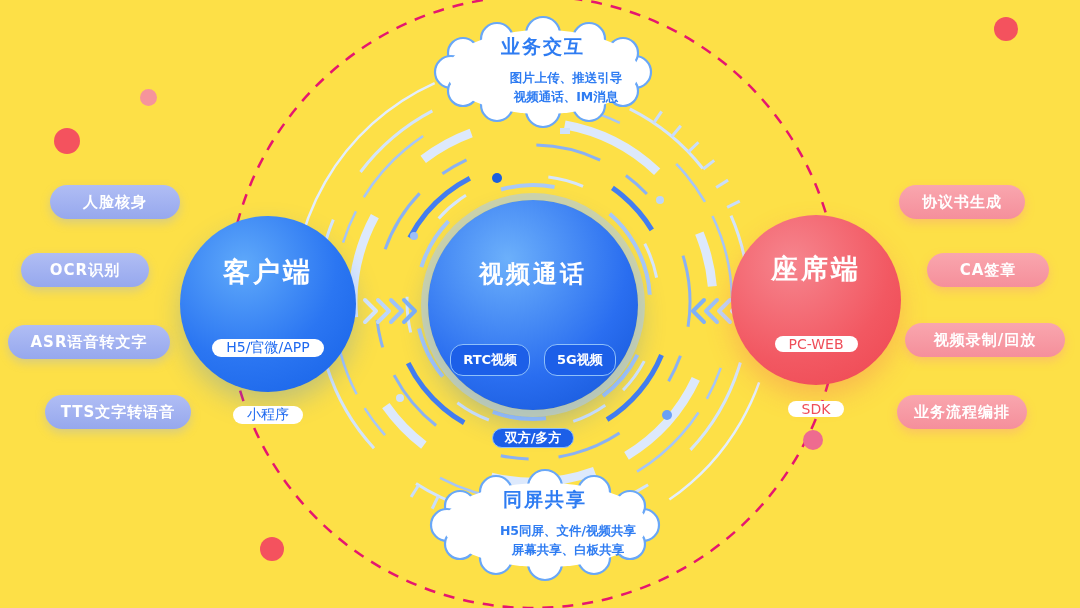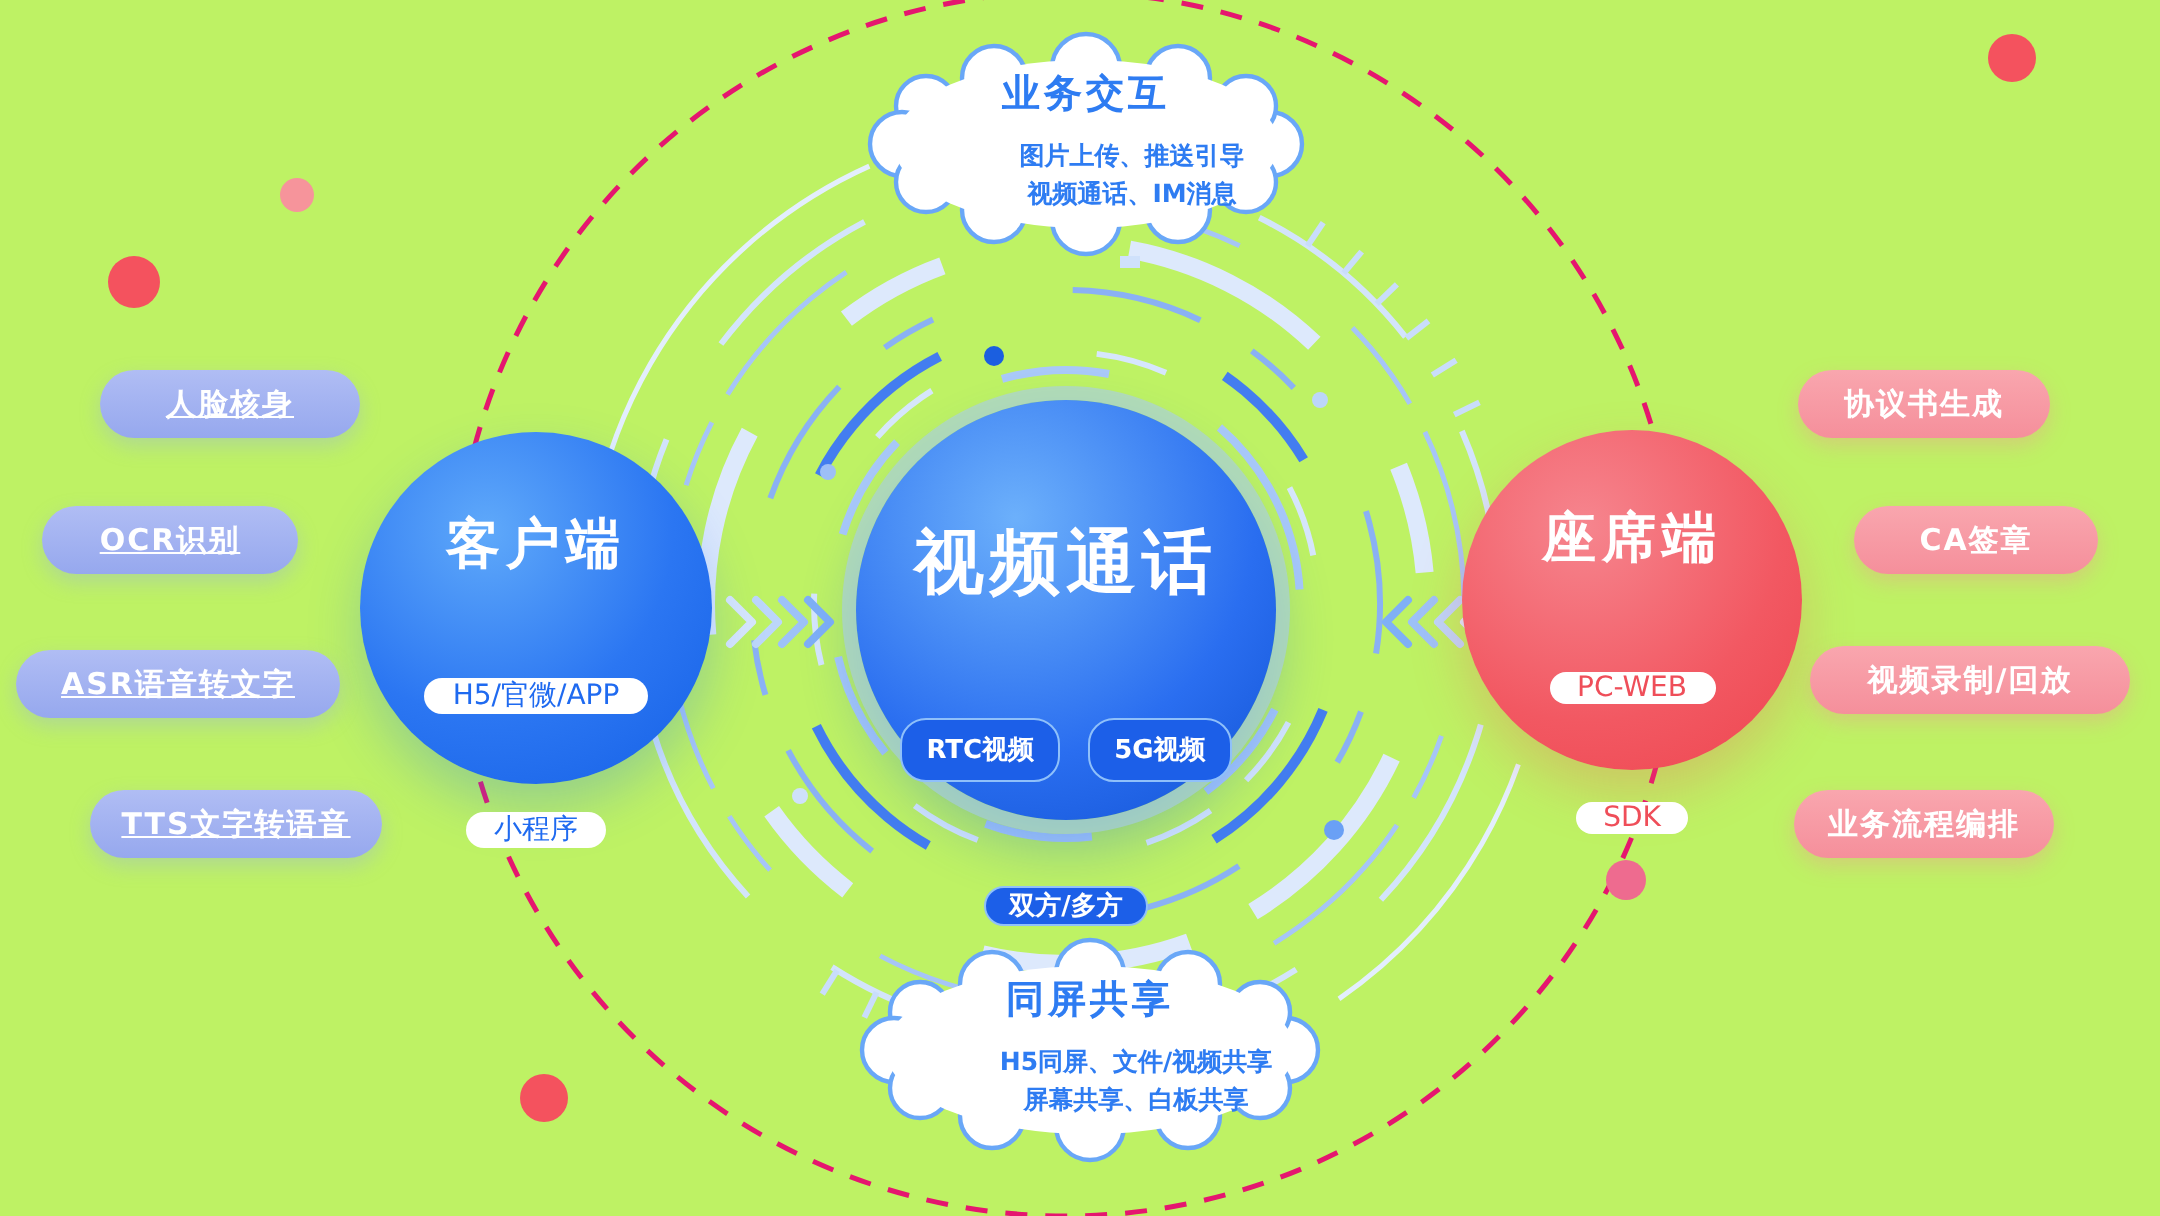--- a/index.html
+++ b/index.html
@@ -1,30 +1,30 @@
 <!DOCTYPE html>
 <html><head>
 <meta charset="utf-8">
 <style>
   html,body{margin:0;padding:0;}
   body{
     width:1080px;height:608px;overflow:hidden;background:#ffffff;
     font-family:"DejaVu Sans","Liberation Sans",sans-serif;
   }
-  .stage{position:relative;width:1080px;height:608px;background:#bef264;}
+  .stage{position:relative;width:1080px;height:608px;background:#fde047;}
   .abs{position:absolute;}
 
   
   .tag{
     position:absolute;height:34px;border-radius:17px;
     display:flex;align-items:center;justify-content:center;
     color:#fff;font-weight:700;font-size:15px;letter-spacing:1px;
     padding:0 16px;box-sizing:border-box;white-space:nowrap;
   }
-  .tag-left{background:linear-gradient(180deg,#b0bdf4,#96a8ee);box-shadow:0 4px 10px rgba(150,168,238,.35);text-decoration:underline;}
+  .tag-left{background:linear-gradient(180deg,#b0bdf4,#96a8ee);box-shadow:0 4px 10px rgba(150,168,238,.35);}
   .tag-right{background:linear-gradient(180deg,#f9a6ae,#f58f9b);box-shadow:0 4px 10px rgba(245,143,155,.35);}
 
   
   .node{
     position:absolute;border-radius:50%;
     display:flex;flex-direction:column;align-items:center;
     color:#fff;text-align:center;gap:40px;
   }
   .node-title{font-weight:700;letter-spacing:3px;}
   .node-pill{
@@ -44,21 +44,21 @@
     background:radial-gradient(circle at 36% 28%,#f6858e,#f25862 60%,#ee454f 100%);
     box-shadow:0 12px 26px rgba(242,88,98,.28);
   }
   .agent .node-title{font-size:27px;margin-top:36px;}
   .agent .node-pill{color:#ef4e59;}
   .center-node{
     left:428px;top:200px;width:210px;height:210px;
     background:radial-gradient(circle at 38% 28%,#6cb0fb,#2a6ef0 60%,#1152d4 100%);
     box-shadow:0 0 0 7px rgba(166,201,249,.55),0 14px 28px rgba(21,95,230,.30);
   }
-  .center-node .node-title{font-size:35px;margin-top:58px;}
+  .center-node .node-title{font-size:24px;margin-top:58px;}
   .pill-row{display:flex;gap:14px;margin-top:14px;}
   .center-pill{
     background:#1c5fe8;border:1.5px solid #8fc0fa;color:#fff;
     font-size:13px;font-weight:700;border-radius:13px;height:32px;
     padding:0 12px;display:flex;align-items:center;justify-content:center;
     box-sizing:border-box;white-space:nowrap;
   }
   .pill-bottom{margin-top:12px;}
 
   

